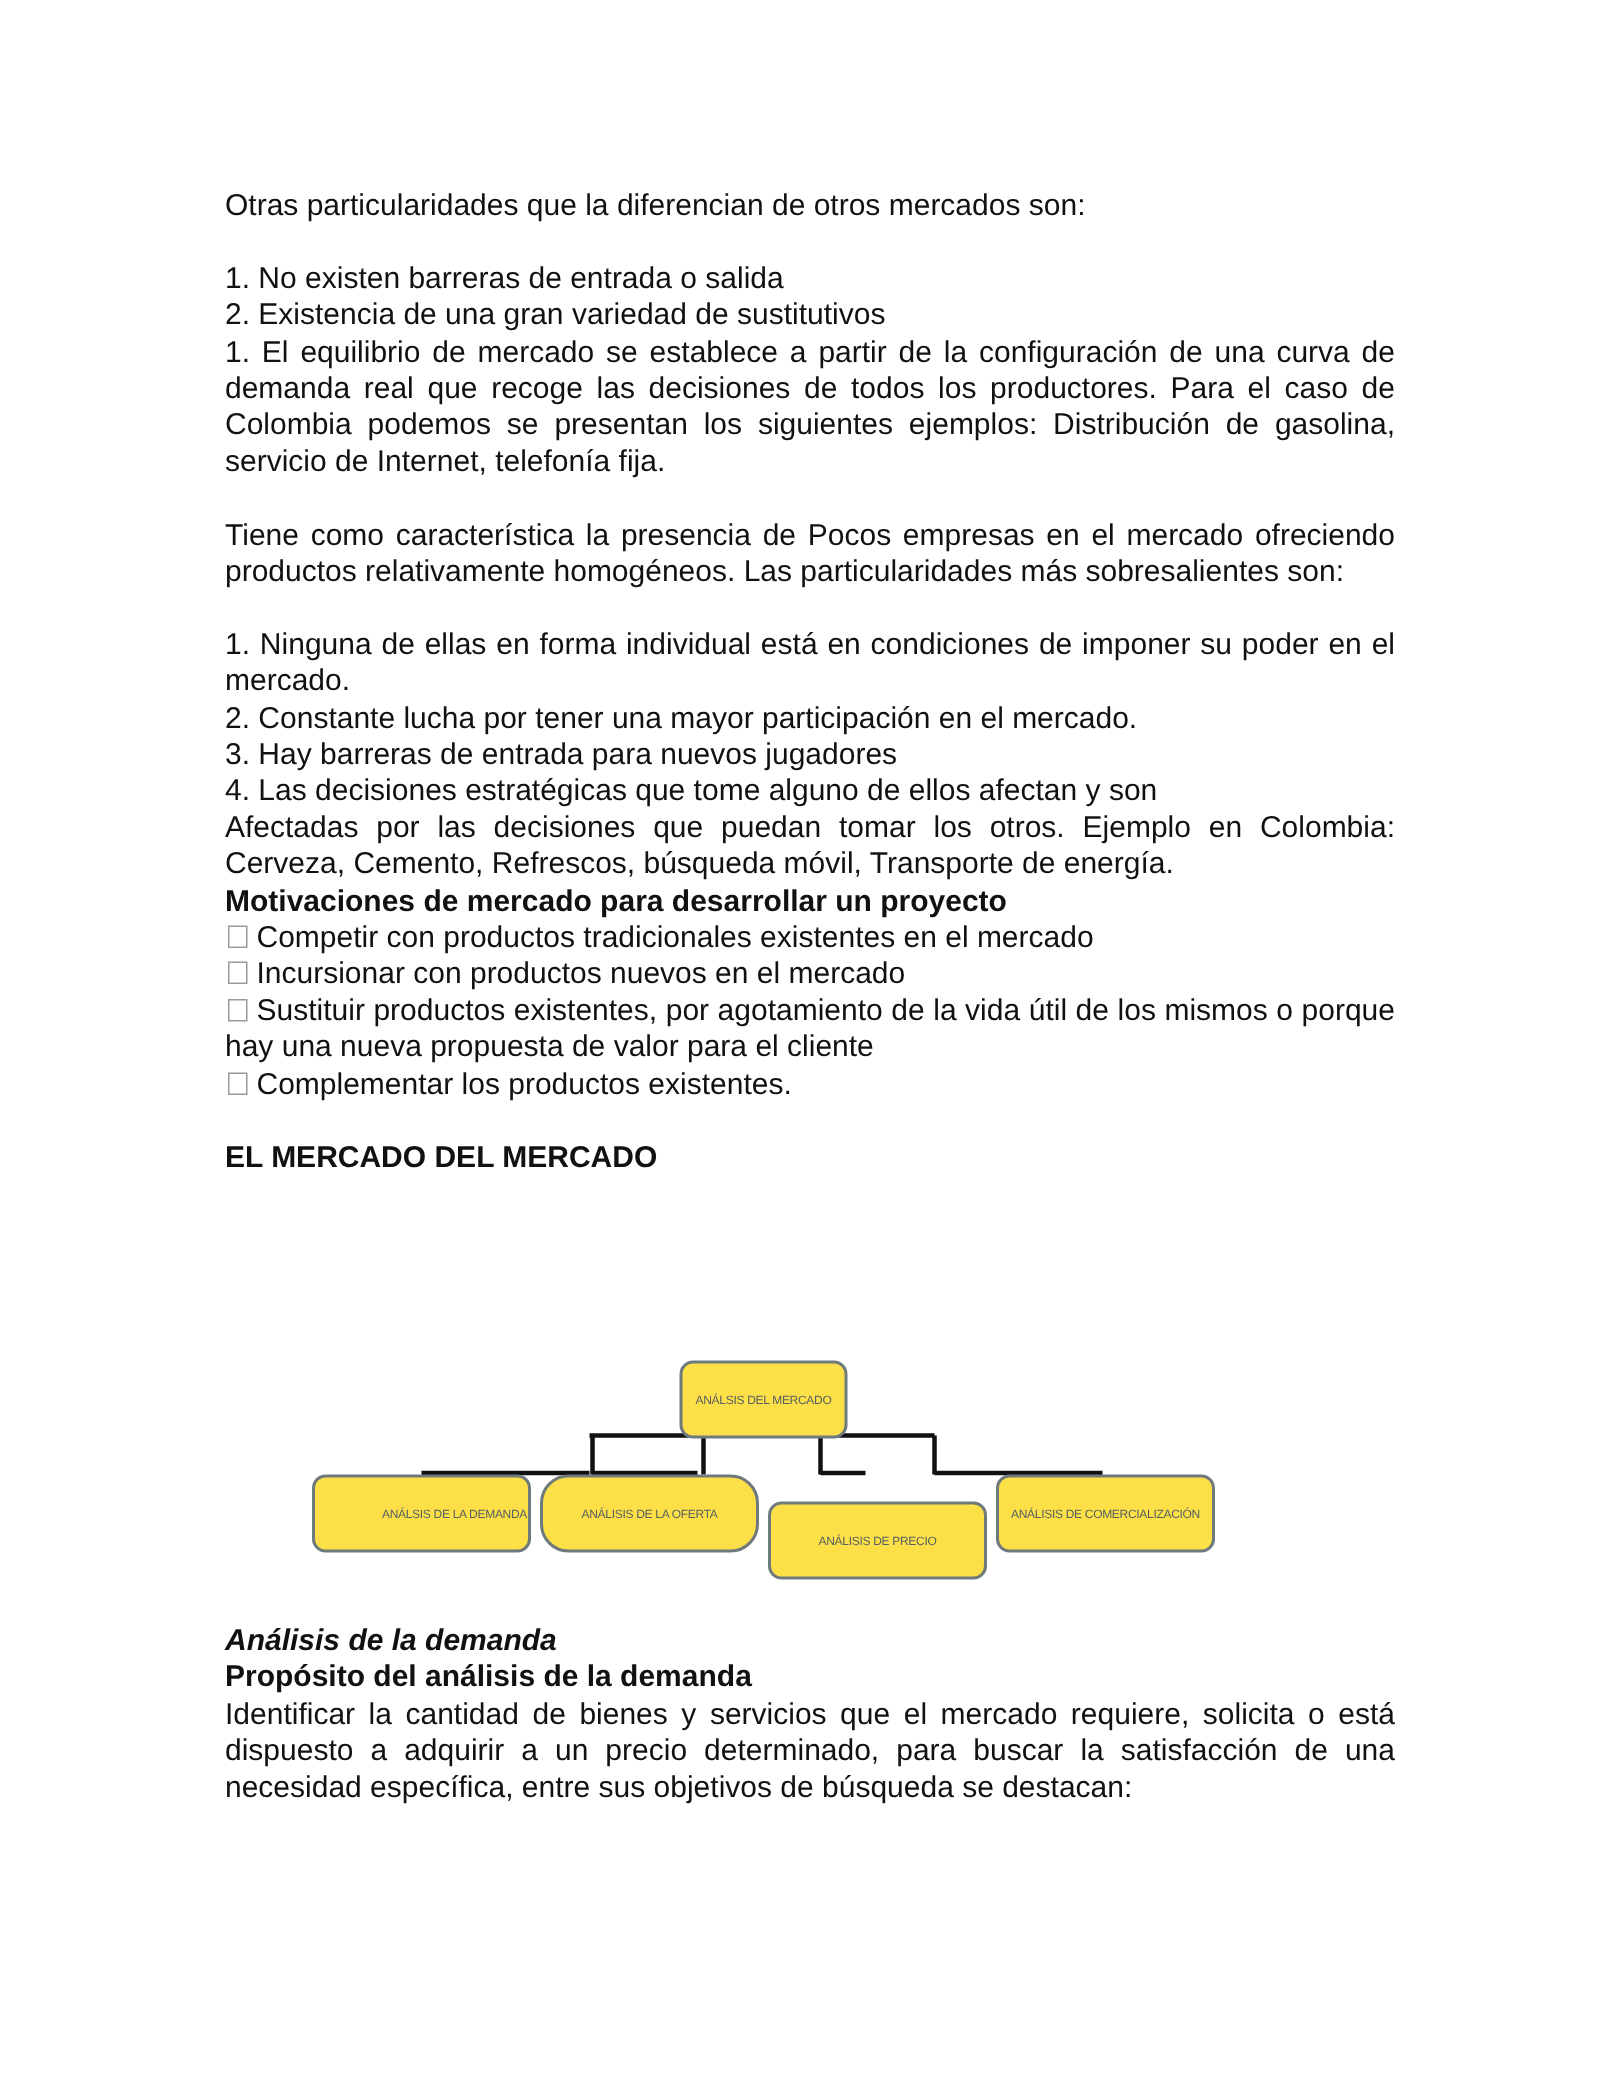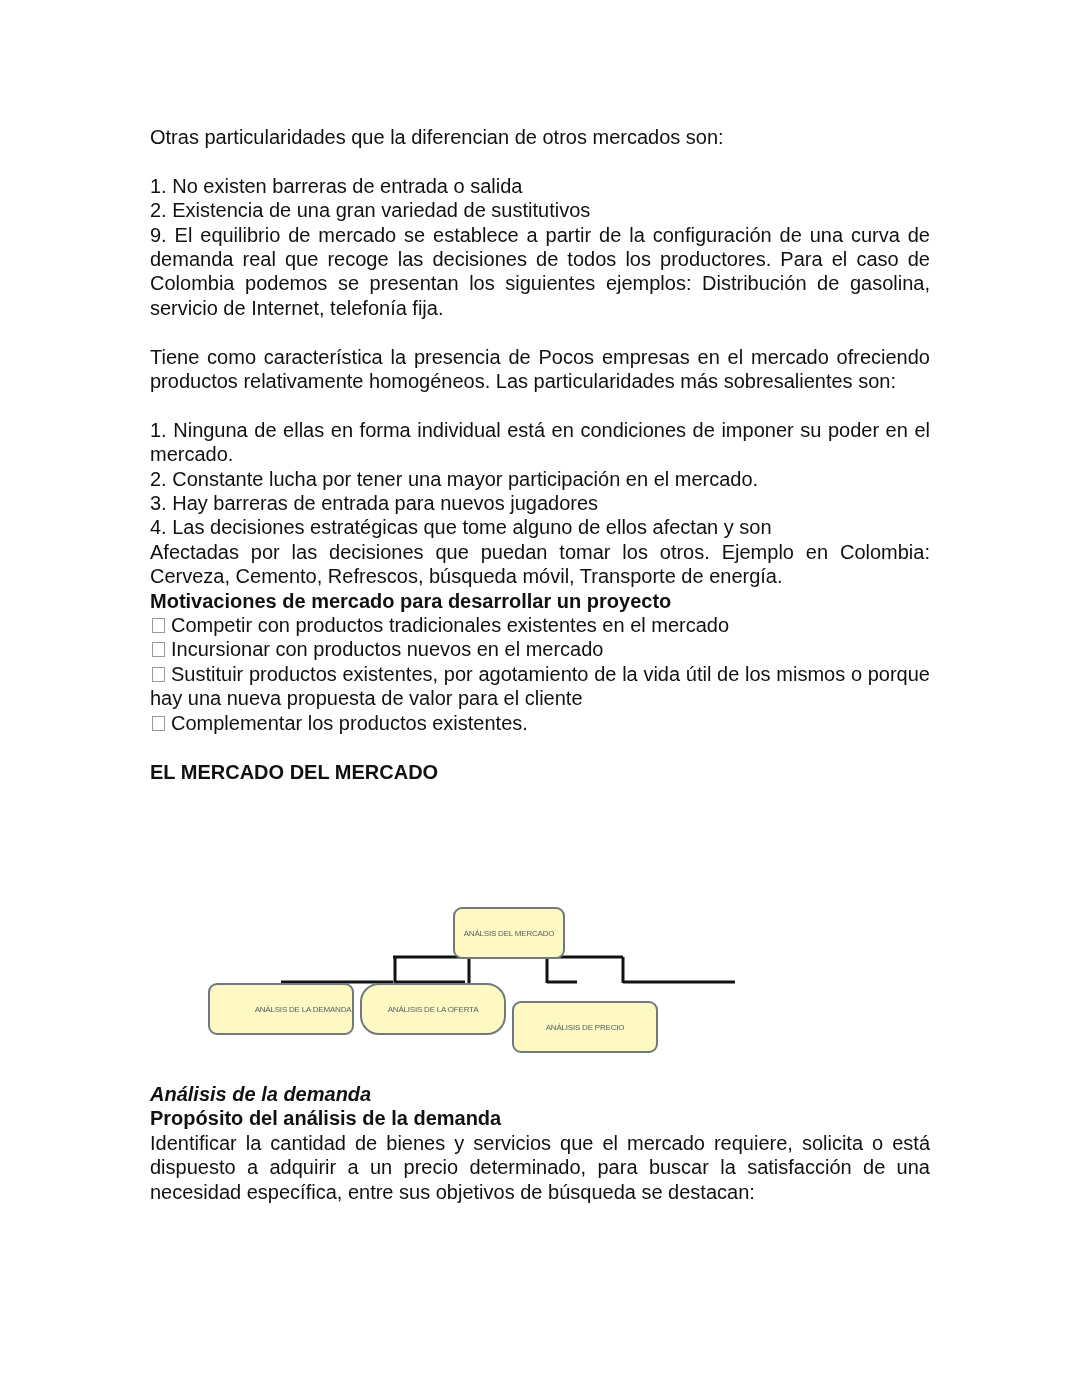--- a/index.html
+++ b/index.html
@@ -9,34 +9,34 @@
           font-size: 20px; line-height: 24.4px; }
   p { margin: 0; }
   .just { text-align: justify; text-align-last: left; }
   .gap { height: 24.4px; }
   .bold { font-weight: bold; }
   .bi { font-weight: bold; font-style: italic; }
   .bullet { display: inline-block; width: 13px; height: 15px; border: 1px solid #9a9a9a;
             box-sizing: border-box; margin-right: 6px; vertical-align: -1px; margin-left: 2px; }
   .diagram { position: absolute; left: 205px; top: 905px; width: 610px; height: 135px; }
   .diagram svg { position: absolute; left: 0; top: 0; }
-  .node { position: absolute; background: #fef9c3; border: 2px solid #6f7a7c; border-radius: 9px;
+  .node { position: absolute; background: #fde047; border: 2px solid #6f7a7c; border-radius: 9px;
           box-sizing: border-box; display: flex; align-items: center; justify-content: center;
           text-align: center; font-size: 8px; line-height: 9px; color: #555f62;
           text-transform: uppercase; letter-spacing: -0.2px; }
 </style>
 </head>
 <body>
 
 <div class="page">
   <p>Otras particularidades que la diferencian de otros mercados son:</p>
   <div class="gap"></div>
   <p>1. No existen barreras de entrada o salida</p>
   <p>2. Existencia de una gran variedad de sustitutivos</p>
-  <p class="just">9. El equilibrio de mercado se establece a partir de la configuración de una curva de demanda real que recoge las decisiones de todos los productores. Para el caso de Colombia podemos se presentan los siguientes ejemplos: Distribución de gasolina, servicio de Internet, telefonía fija.</p>
+  <p class="just">1. El equilibrio de mercado se establece a partir de la configuración de una curva de demanda real que recoge las decisiones de todos los productores. Para el caso de Colombia podemos se presentan los siguientes ejemplos: Distribución de gasolina, servicio de Internet, telefonía fija.</p>
   <div class="gap"></div>
 
   <p class="just">Tiene como característica la presencia de Pocos empresas en el mercado ofreciendo productos relativamente homogéneos. Las particularidades más sobresalientes son:</p>
   <div class="gap"></div>
   <p class="just">1. Ninguna de ellas en forma individual está en condiciones de imponer su poder en el mercado.</p>
   <p>2. Constante lucha por tener una mayor participación en el mercado.</p>
   <p>3. Hay barreras de entrada para nuevos jugadores</p>
   <p>4. Las decisiones estratégicas que tome alguno de ellos afectan y son</p>
   <p class="just">Afectadas por las decisiones que puedan tomar los otros. Ejemplo en Colombia: Cerveza, Cemento, Refrescos, búsqueda móvil, Transporte de energía.</p>
 
@@ -60,19 +60,20 @@
       <line x1="418" y1="52" x2="418" y2="78"></line>
       <line x1="190" y1="77" x2="260" y2="77"></line>
       <line x1="342" y1="77" x2="372" y2="77"></line>
       <line x1="418" y1="77" x2="530" y2="77"></line>
     </g>
   </svg>
   <div class="node" style="left:248px;top:2px;width:112px;height:52px;">ANÁLSIS DEL MERCADO</div>
   <div class="node" style="left:3px;top:78px;width:146px;height:52px;padding-left:44px;">ANÁLSIS DE LA DEMANDA</div>
   <div class="node" style="left:155px;top:78px;width:146px;height:52px;border-radius:19px;">ANÁLISIS DE LA OFERTA</div>
   <div class="node" style="left:307px;top:96px;width:146px;height:52px;">ANÁLISIS DE  PRECIO</div>
+  <div class="node" style="left:459px;top:78px;width:146px;height:52px;">ANÁLISIS DE COMERCIALIZACIÓN</div>
 </div>
 
 <div class="page" style="top:1082px;">
   <p class="bi">Análisis de la demanda</p>
   <p class="bold">Propósito del análisis de la demanda</p>
   <p class="just">Identificar la cantidad de bienes y servicios que el mercado requiere, solicita o está dispuesto a adquirir a un precio determinado, para buscar la satisfacción de una necesidad específica, entre sus objetivos de búsqueda se destacan:</p>
 </div>
 
 </body></html>

